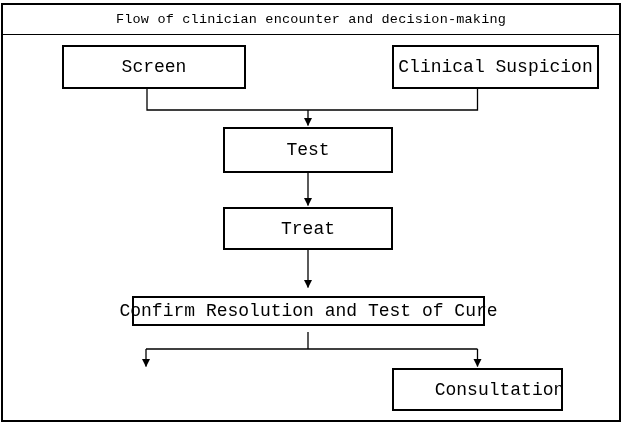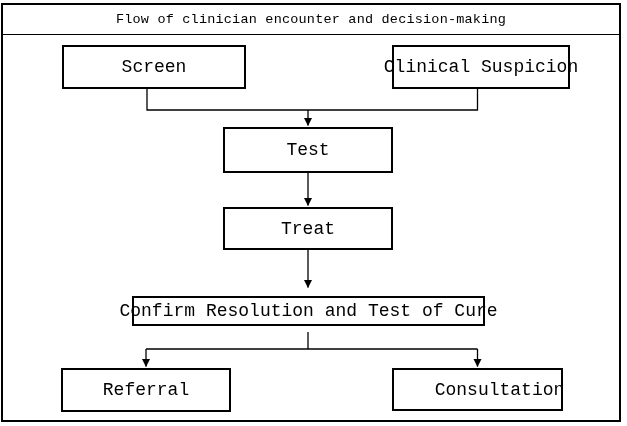--- a/index.html
+++ b/index.html
@@ -55,21 +55,21 @@
     border: 2px solid #000000;
     box-sizing: border-box;
     display: flex;
     align-items: center;
     justify-content: center;
     font-size: 18px;
     color: #000000;
     white-space: nowrap;
   }
   .node-screen        { left: 62px;  top: 45px;  width: 184px; height: 44px; }
-  .node-clinical      { left: 392px; top: 45px;  width: 178px; height: 44px; }
+  .node-clinical      { left: 392px; top: 45px;  width: 207px; height: 44px; }
   .node-test          { left: 223px; top: 127px; width: 170px; height: 46px; }
   .node-treat         { left: 223px; top: 207px; width: 170px; height: 43px; }
   .node-confirm       { left: 132px; top: 296px; width: 353px; height: 30px; }
   .node-referral      { left: 61px;  top: 368px; width: 170px; height: 44px; }
   .node-consultation  { left: 392px; top: 368px; width: 171px; height: 43px; padding-left: 44px; }
 </style>
 </head>
 <body>
 
 <div class="stage">
@@ -101,17 +101,16 @@
   <div class="node node-screen">Screen</div>
 
   <div class="node node-clinical">Clinical Suspicion</div>
 
   <div class="node node-test">Test</div>
 
   <div class="node node-treat">Treat</div>
 
   <div class="node node-confirm">Confirm Resolution and Test of Cure</div>
 
-  <div class="node node-referral">Referral</div>
 
   <div class="node node-consultation">Consultation</div>
 
 </div>
 
 </body></html>

